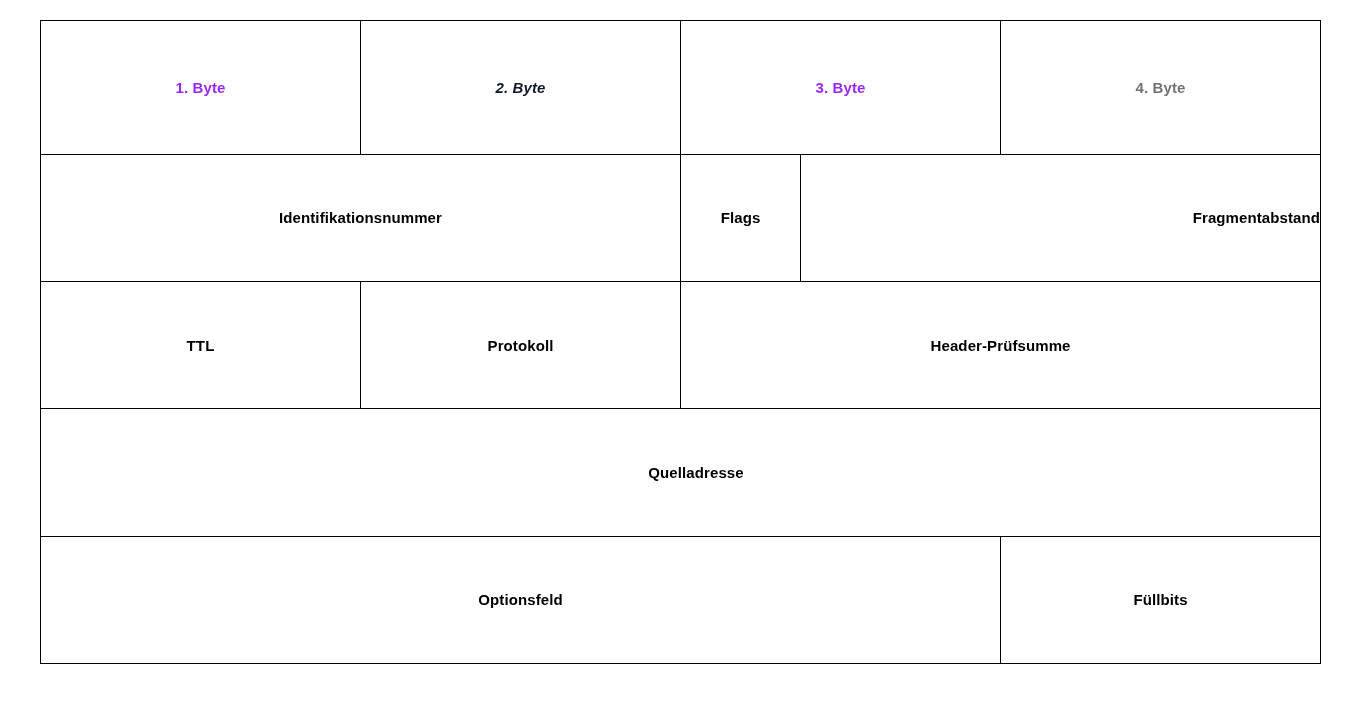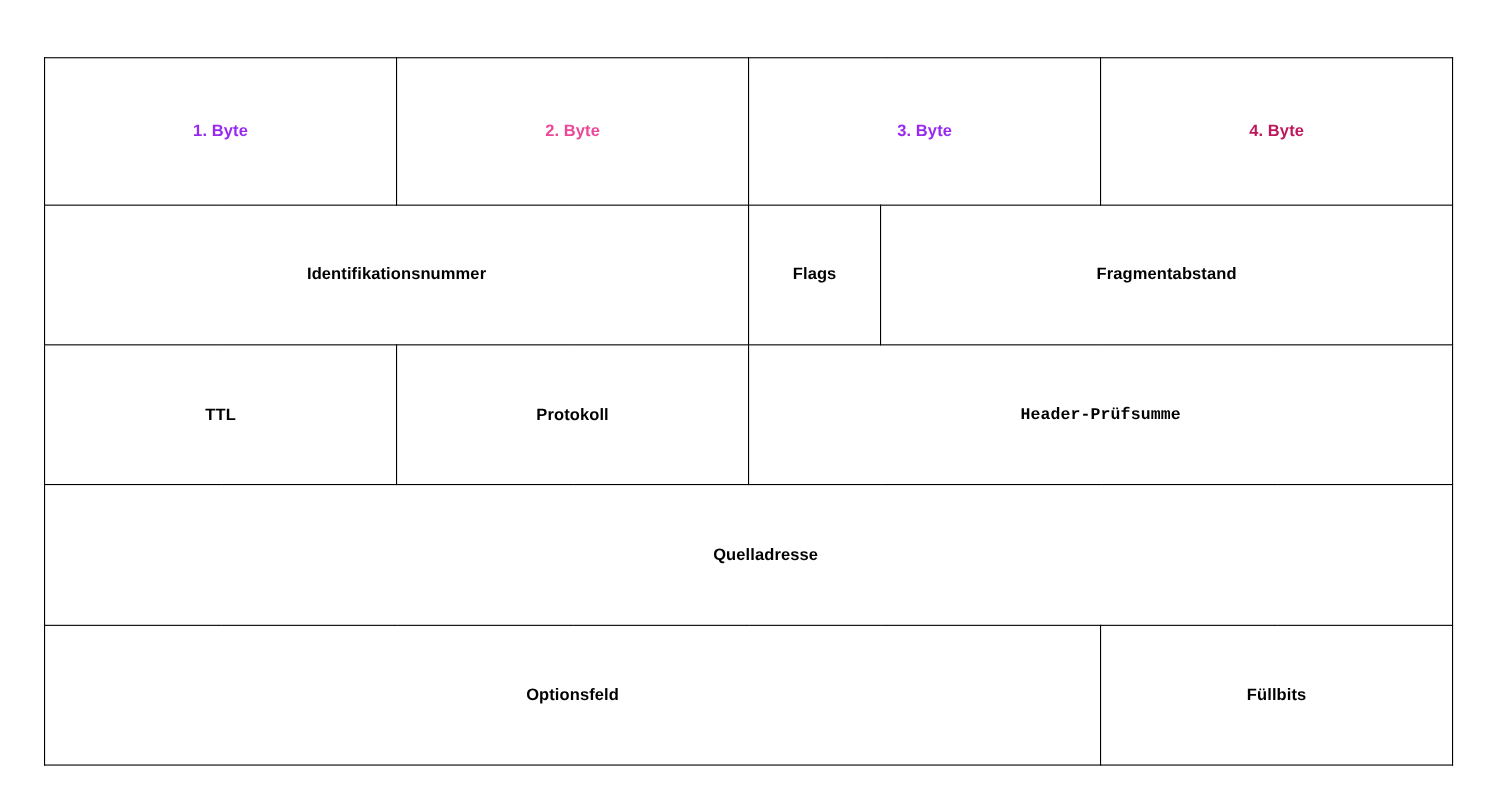--- a/index.html
+++ b/index.html
@@ -19,21 +19,21 @@
     position: relative;
     width: 1360px;
     height: 720px;
     background: #ffffff;
   }
 
   
   .ip-table {
     position: absolute;
     left: 40px;
-    top: 52px;
+    top: 20px;
     width: 1280px;
     height: 644px;
     border-collapse: collapse;
     table-layout: fixed;
   }
 
   .ip-table td {
     border: 1px solid #000000;
     text-align: center;
     vertical-align: middle;
@@ -70,36 +70,36 @@
         <col style="width:160px">
       <col style="width:120px">
         <col style="width:200px">
       <col style="width:160px">
         <col style="width:160px">
     </colgroup>
     <tbody>
 
       <tr class="r-head">
         <td class="byte-head" colspan="2" style="color: rgb(153, 41, 240); border-color: rgb(0, 0, 0);">1. Byte</td>
-        <td class="byte-head" colspan="2" style="color: #ec4899; border-color: rgb(0, 0, 0);">2. Byte</td>
+        <td class="byte-head" colspan="2" style="color: #0f172a; border-color: rgb(0, 0, 0); font-style: italic;">2. Byte</td>
         <td class="byte-head" colspan="2" style="color: rgb(153, 41, 240); border-color: rgb(0, 0, 0); margin-top: 33px;">3. Byte</td>
-        <td class="byte-head" colspan="2" style="color: #be185d; border-color: rgb(0, 0, 0); margin-left: 48px;">4. Byte</td>
+        <td class="byte-head" colspan="2" style="color: #737373; border-color: rgb(0, 0, 0); margin-left: 48px;">4. Byte</td>
       </tr>
 
 
       <tr class="r-std">
         <td colspan="4" style="border-color: rgb(0, 0, 0); margin-left: 32px;">Identifikationsnummer</td>
         <td colspan="1" style="border-color: rgb(0, 0, 0); text-align: center;">Flags</td>
-        <td colspan="3" style="border-color: rgb(0, 0, 0);">Fragmentabstand</td>
+        <td colspan="3" style="border-color: rgb(0, 0, 0); text-align: right;">Fragmentabstand</td>
       </tr>
 
       <tr class="r-std">
         <td colspan="2" style="border-color: rgb(0, 0, 0);">TTL</td>
         <td colspan="2" style="border-color: rgb(0, 0, 0);">Protokoll</td>
-        <td colspan="4" style="border-color: rgb(0, 0, 0); font-family: Liberation Mono, monospace;">Header-Prüfsumme</td>
+        <td colspan="4" style="border-color: rgb(0, 0, 0);">Header-Prüfsumme</td>
       </tr>
 
       <tr class="r-std">
         <td colspan="8" style="border-color: rgb(0, 0, 0); padding-left: 31px;">Quelladresse</td>
       </tr>
 
 
       <tr class="r-std">
         <td colspan="6" style="border-color: rgb(0, 0, 0);">Optionsfeld</td>
         <td colspan="2" style="border-color: rgb(0, 0, 0);">Füllbits</td>

